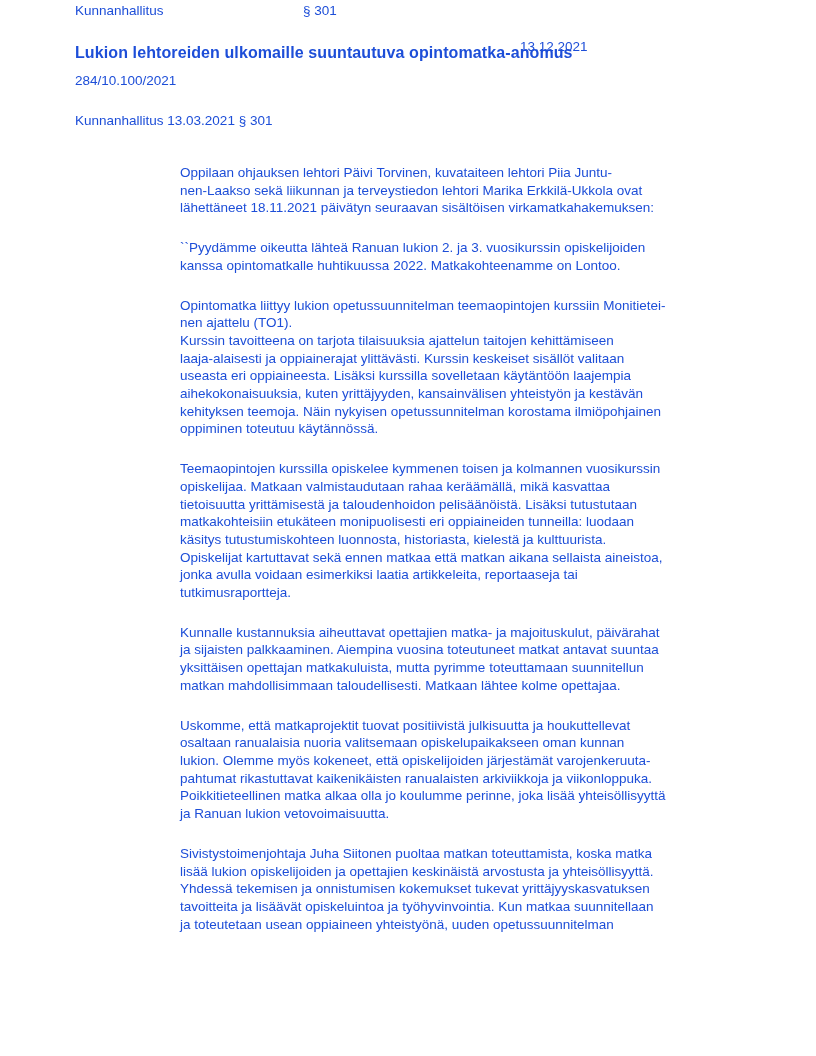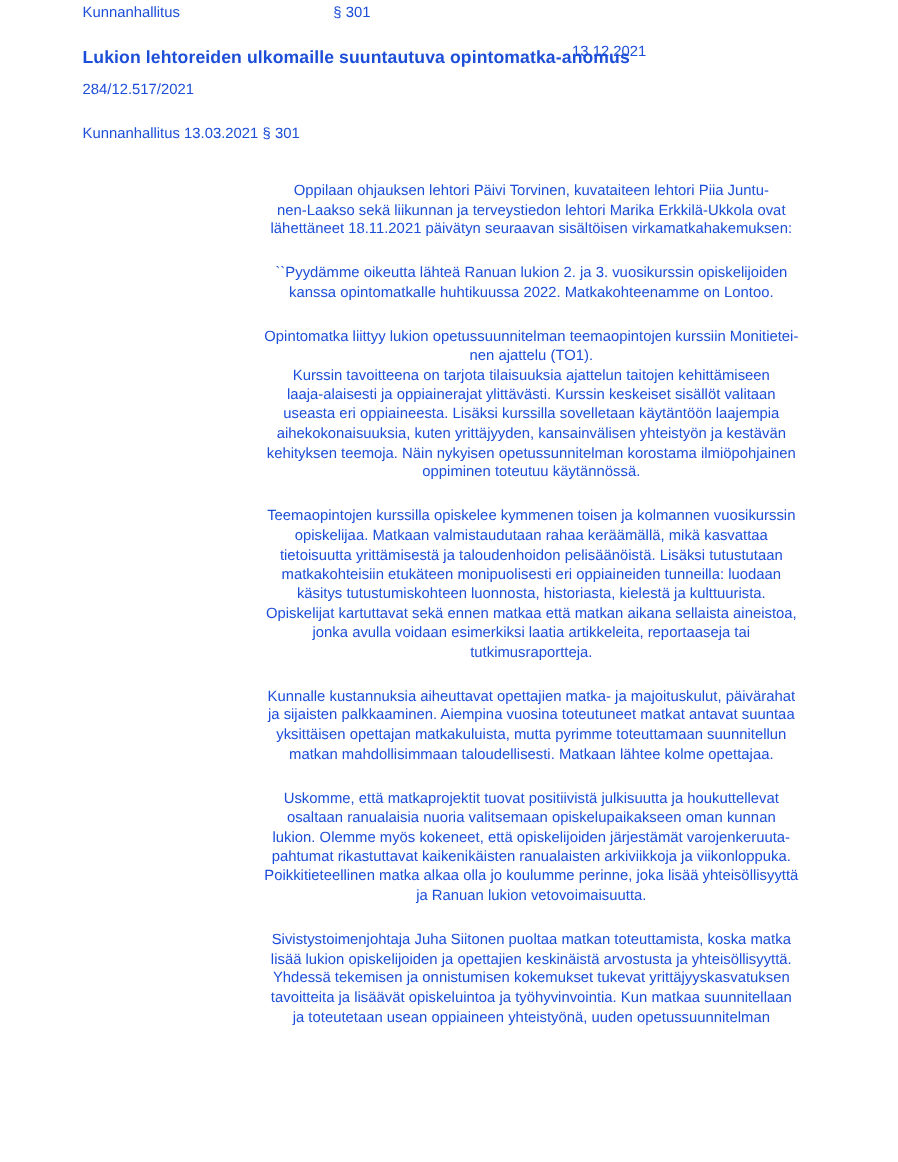--- a/index.html
+++ b/index.html
@@ -44,24 +44,23 @@
   }
   .subheading {
     position: absolute;
     left: 75px;
     top: 113px;
     font-size: 13.5px;
     white-space: nowrap;
   }
   .body-block {
     position: absolute;
-    left: 168px;
+    left: 180px;
     top: 164px;
     width: 630px;
-    text-align: center;
   }
   .para {
     font-size: 13.5px;
     line-height: 17.7px;
     white-space: pre-line;
     margin: 0 0 22px 0;
   }
 </style>
 </head>
 <body>
@@ -69,21 +68,21 @@
 <div class="page">
 
   <span class="hdr-item hdr-committee">Kunnanhallitus</span>
 
   <span class="hdr-item hdr-section">§ 301</span>
 
   <span class="hdr-item hdr-date">13.12.2021</span>
 
   <h1 class="doc-title">Lukion lehtoreiden ulkomaille suuntautuva opintomatka-anomus</h1>
 
-  <div class="diary-number">284/12.517/2021</div>
+  <div class="diary-number">284/10.100/2021</div>
 
   <div class="subheading">Kunnanhallitus 13.03.2021 § 301</div>
 
   <div class="body-block">
     <p class="para">Oppilaan ohjauksen lehtori Päivi Torvinen, kuvataiteen lehtori Piia Juntu-
 nen-Laakso sekä liikunnan ja terveystiedon lehtori Marika Erkkilä-Ukkola ovat
 lähettäneet 18.11.2021 päivätyn seuraavan sisältöisen virkamatkahakemuksen:</p>
     <p class="para">``Pyydämme oikeutta lähteä Ranuan lukion 2. ja 3. vuosikurssin opiskelijoiden
 kanssa opintomatkalle huhtikuussa 2022. Matkakohteenamme on Lontoo.</p>
     <p class="para">Opintomatka liittyy lukion opetussuunnitelman teemaopintojen kurssiin Monitietei-

